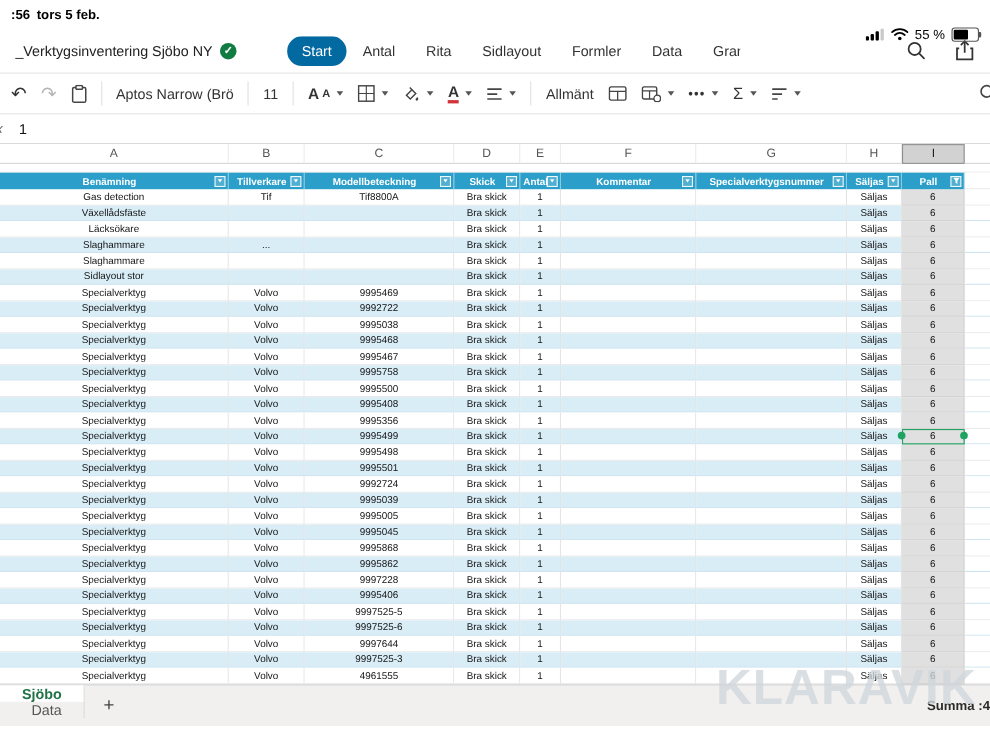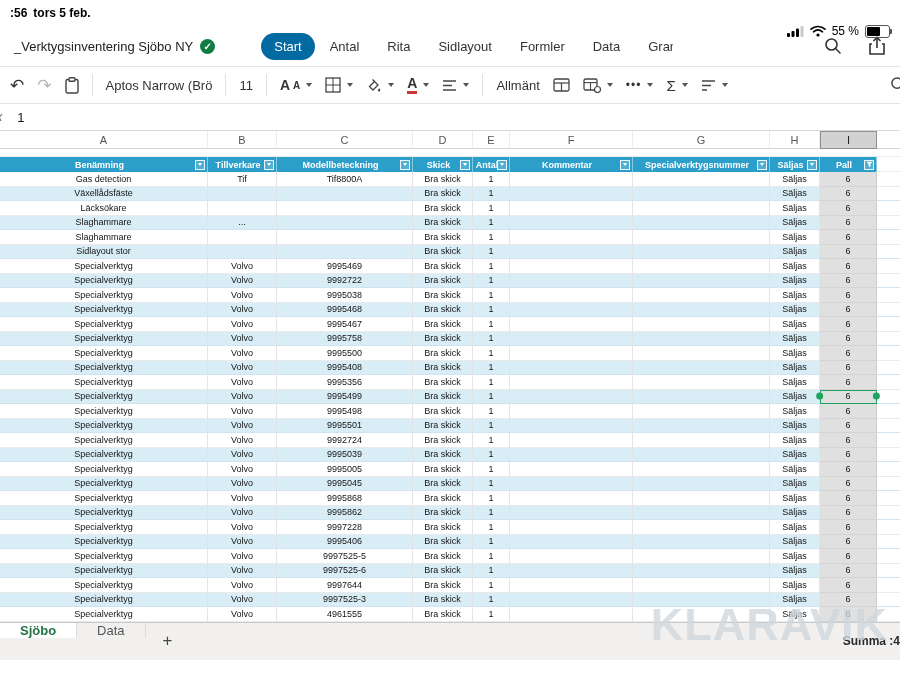--- a/index.html
+++ b/index.html
@@ -53,21 +53,21 @@
   .row{display:grid;grid-template-columns:var(--cols);height:14.5px;}
   .td{font-size:9px;display:flex;align-items:center;justify-content:center;border-right:1px solid #e4e4e4;border-bottom:1px solid #eaeaea;color:#141414;overflow:hidden;white-space:nowrap;background:#fff;}
   .row.band .td{background:#D9EDF7;border-bottom-color:#cfe4f0;}
   .td.pall,.row.band .td.pall{background:#E0E0E0;border-right-color:#cdcdcd;border-bottom-color:#d4d4d4;}
   .td.fillc,.row.band .td.fillc{background:#fff;border-right:none;}
   .td.selcell{outline:1.5px solid #1FA362;outline-offset:-1px;position:relative;z-index:2;overflow:visible;}
   .handle{position:absolute;width:7px;height:7px;border-radius:50%;background:#1FA362;top:50%;left:0;transform:translate(-55%,-50%);z-index:3;}
   .handle.r{left:auto;right:0;transform:translate(55%,-50%);}
   
   .sheetbar{height:37px;background:#F1F0EF;border-top:1px solid #c9c9c9;display:flex;align-items:stretch;font-size:13px;}
-  .sheettabs{display:flex;align-items:flex-start;}
+  .sheettabs{display:flex;align-items:flex-end;flex-direction:column;}
   .stab{display:flex;align-items:center;justify-content:center;padding:0 20px;color:#555;border-right:1px solid #dcdcdc;background:none;border-top:none;border-bottom:none;border-left:none;font-family:inherit;font-size:13px;cursor:pointer;}
   .stab.active{background:#fff;color:#217346;font-weight:700;}
   .addtab{padding:0 17px;font-size:17px;color:#444;background:none;border:none;cursor:pointer;}
   .sheet-status{margin-left:auto;display:flex;align-items:center;font-weight:700;color:#2b2b2b;font-size:12px;white-space:nowrap;overflow:hidden;padding-left:4px;}
   
   .watermark{position:absolute;right:12px;bottom:24px;font-size:45px;font-weight:800;letter-spacing:1px;color:rgba(208,214,219,.78);z-index:6;pointer-events:none;}
   svg{display:block;}
 </style>
 </head>
 <body>

